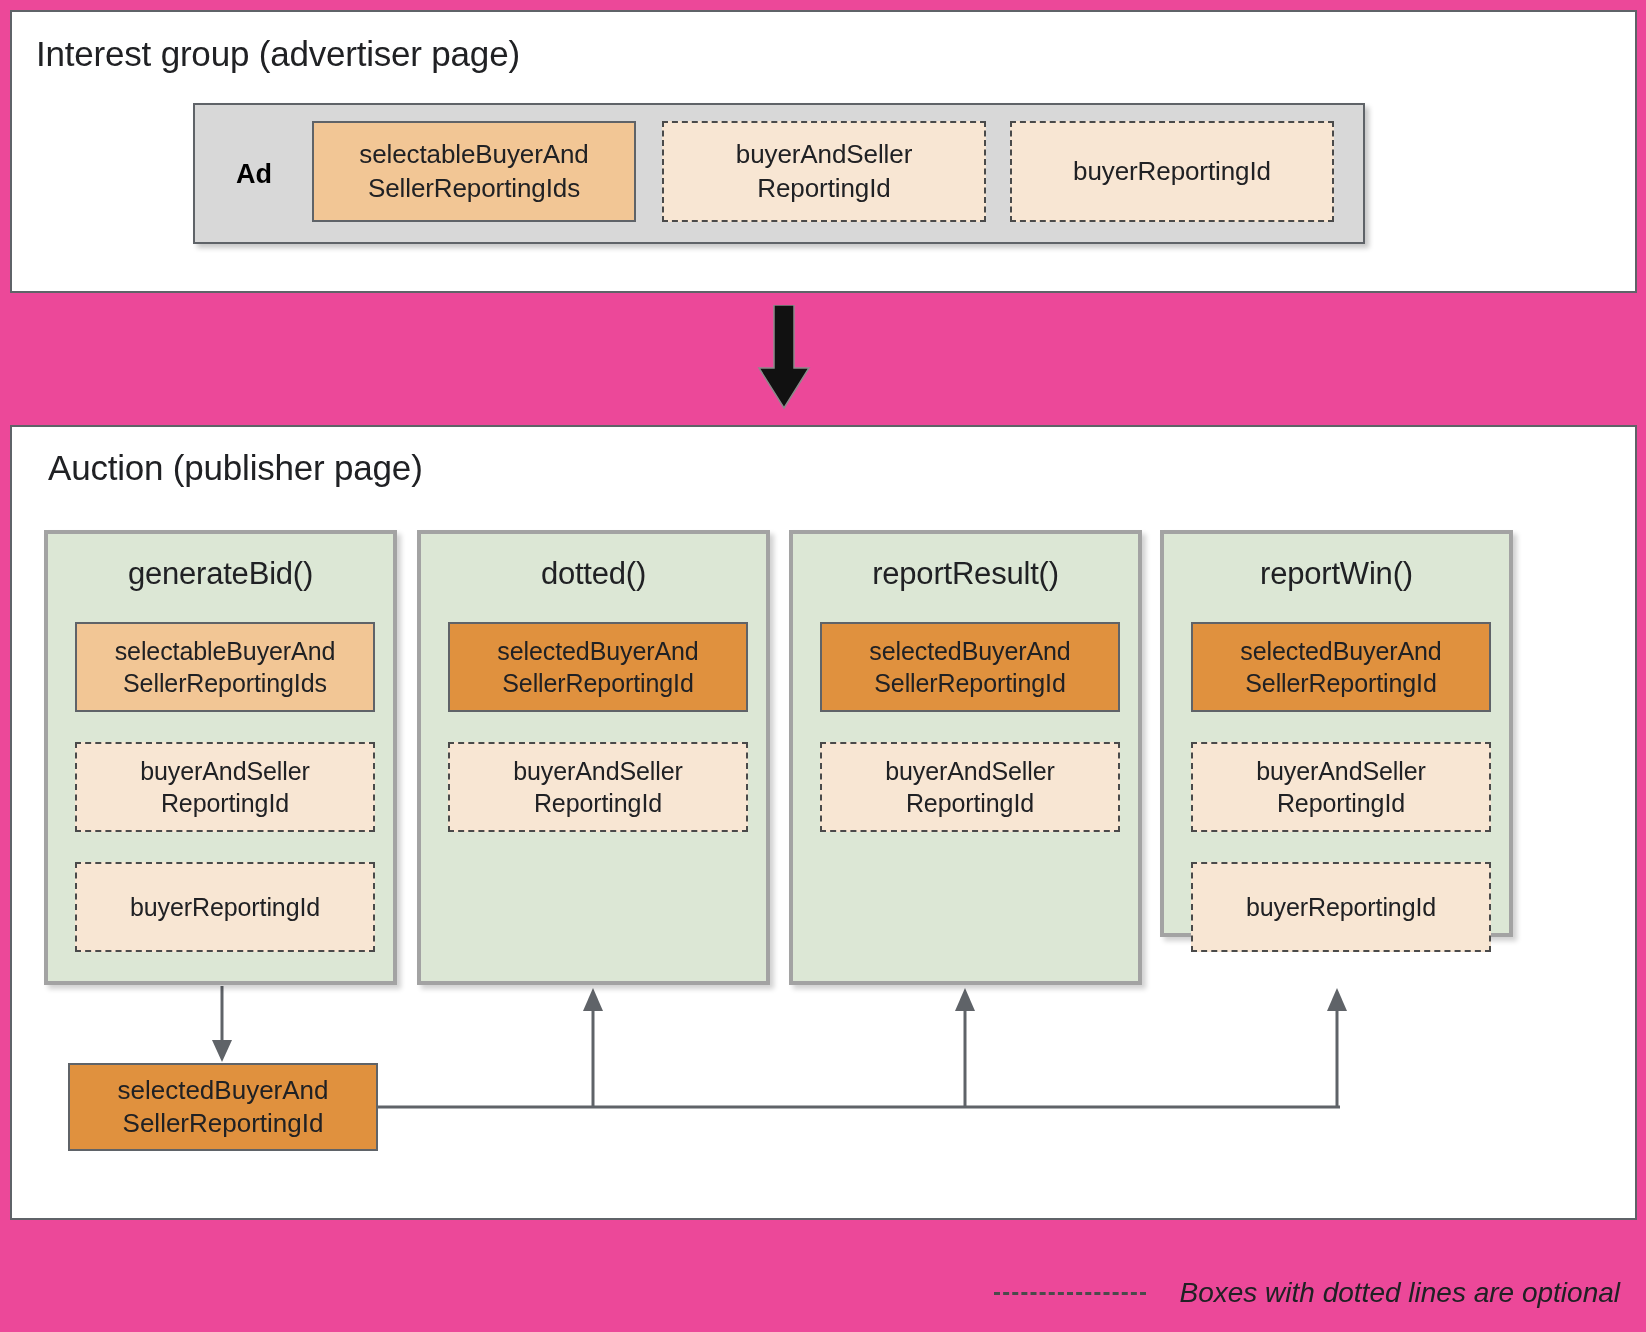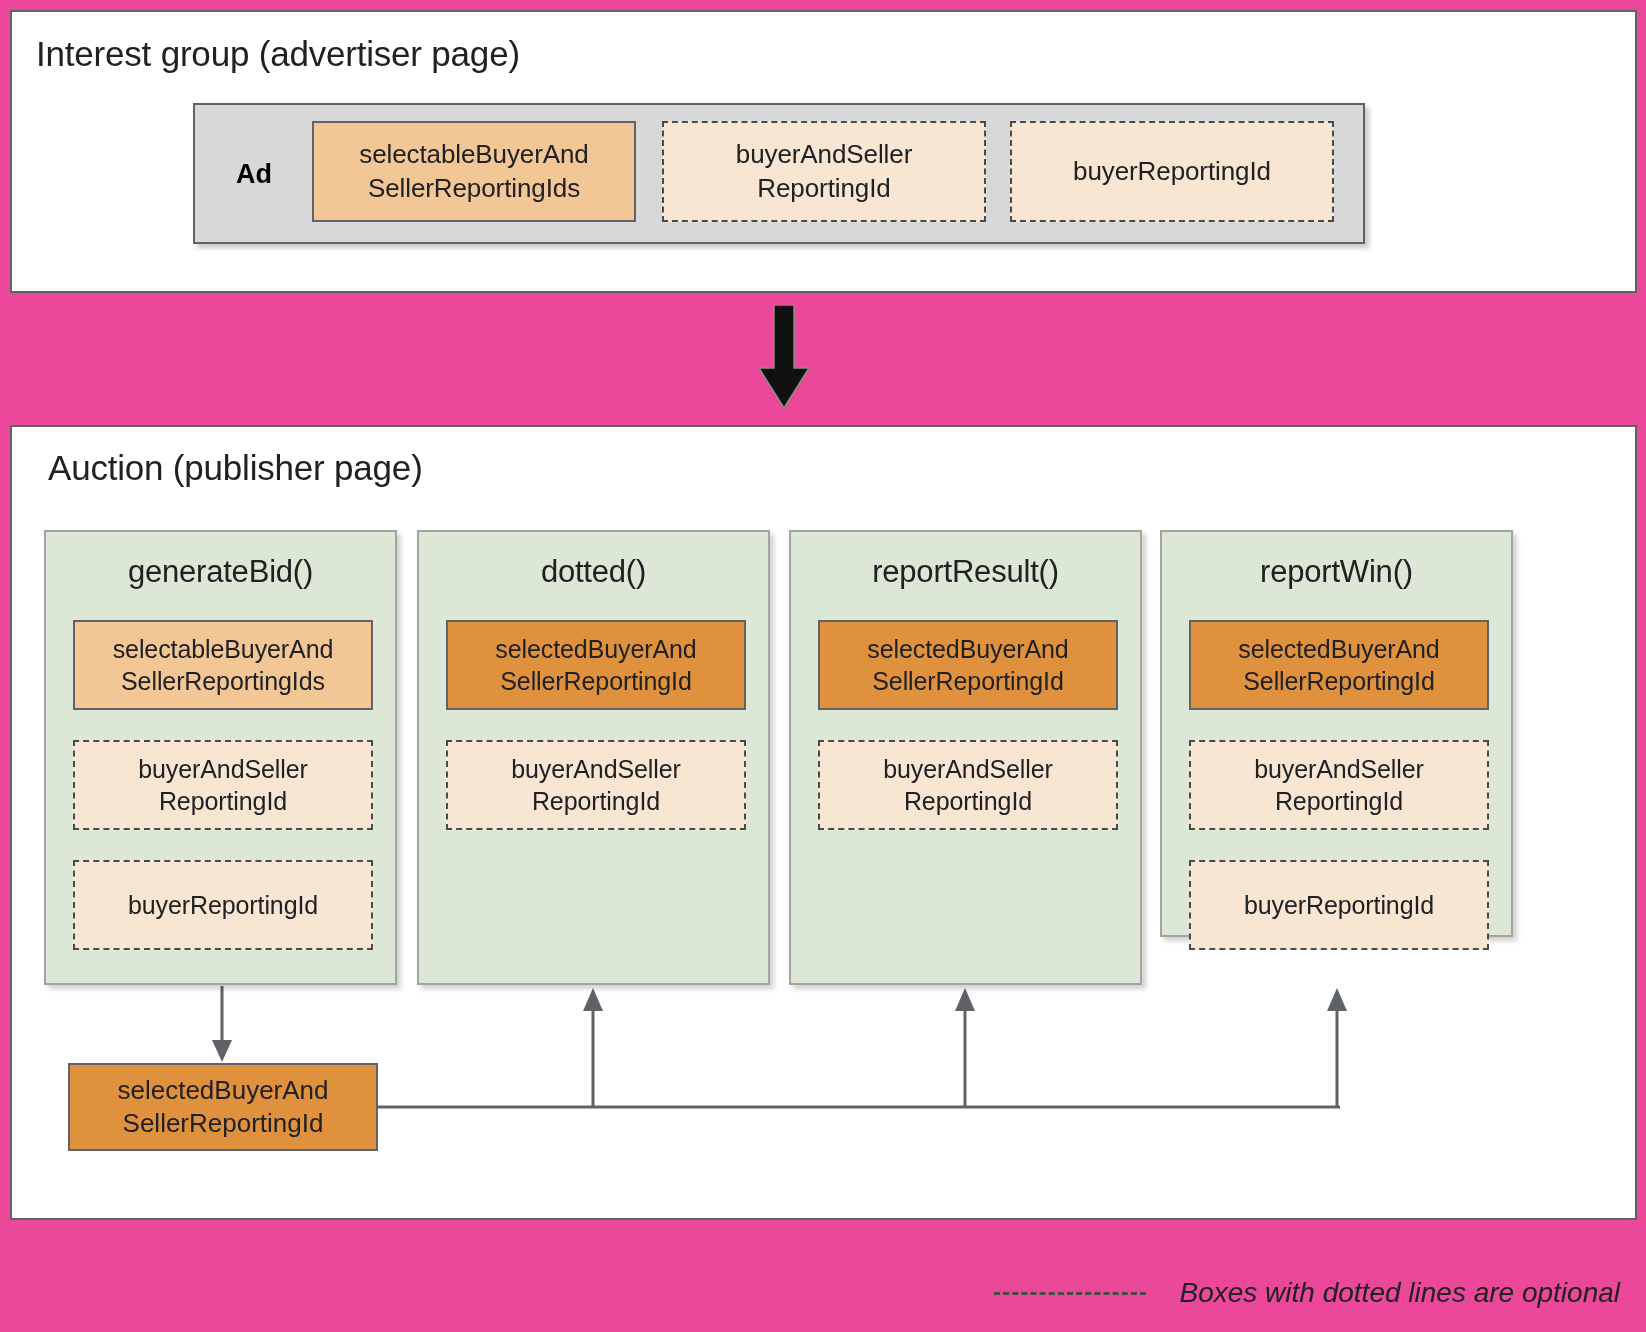--- a/index.html
+++ b/index.html
@@ -92,21 +92,21 @@
     top: 305px;
     width: 54px;
     height: 105px;
   }
 
   
   .func-panel {
     position: absolute;
     box-sizing: border-box;
     background: #dce7d5;
-    border: 2px solid #a3a3a3;
+    border: 4px solid #a3a3a3;
     box-shadow: 4px 4px 5px rgba(0,0,0,0.18);
     text-decoration: underline;
   }
   .func-title {
     position: absolute;
     width: 100%;
     top: 22px;
     left: 0;
     text-align: center;
     font-size: 31px;

